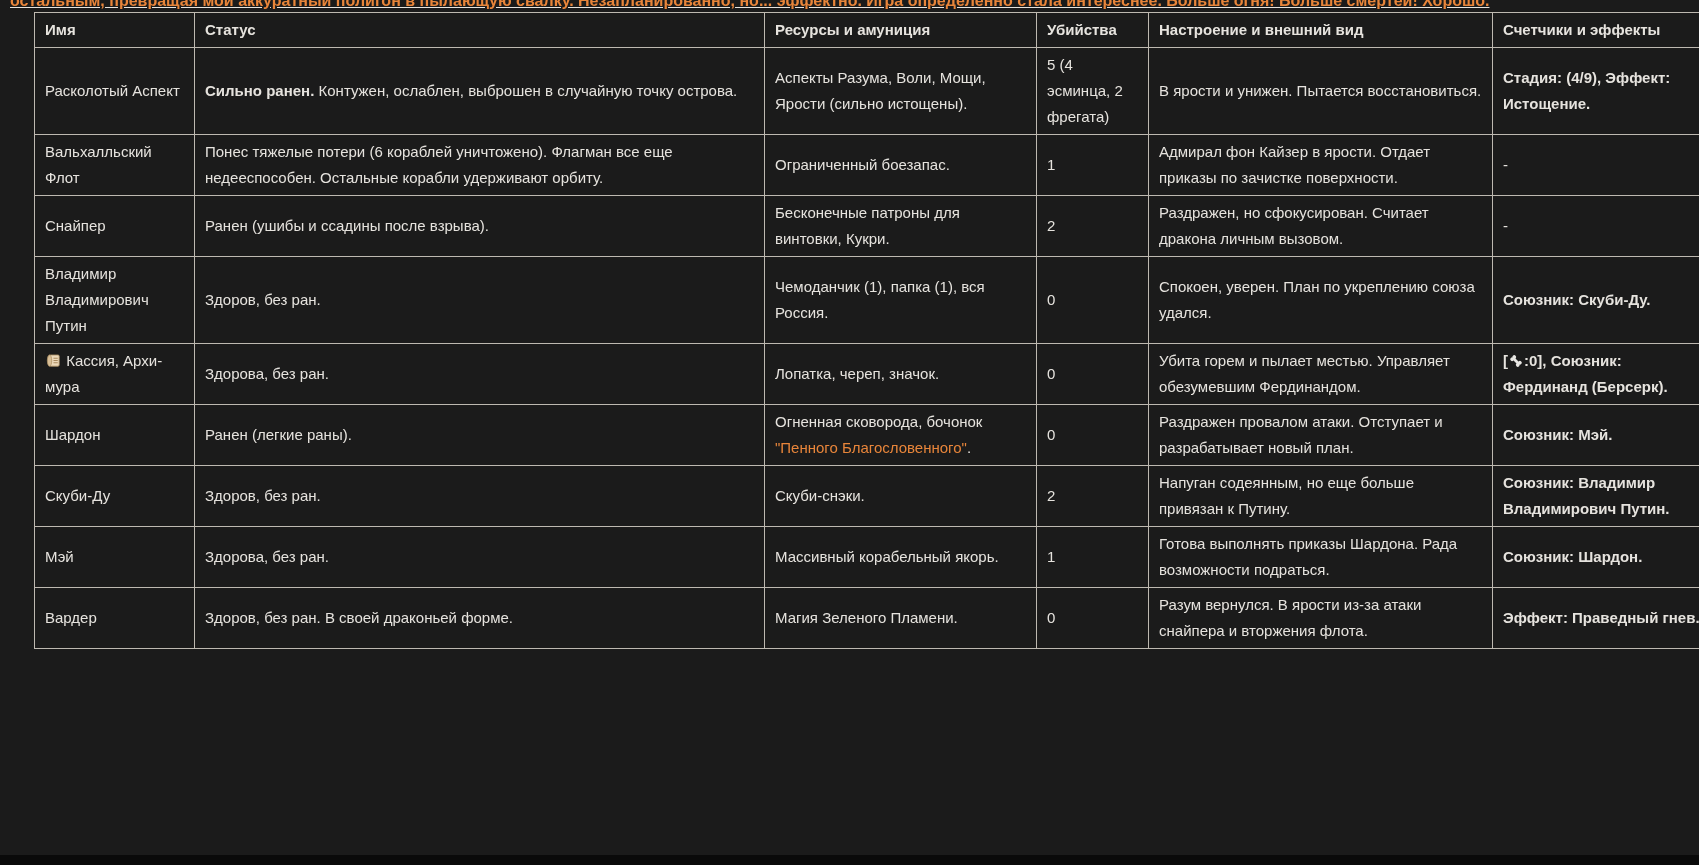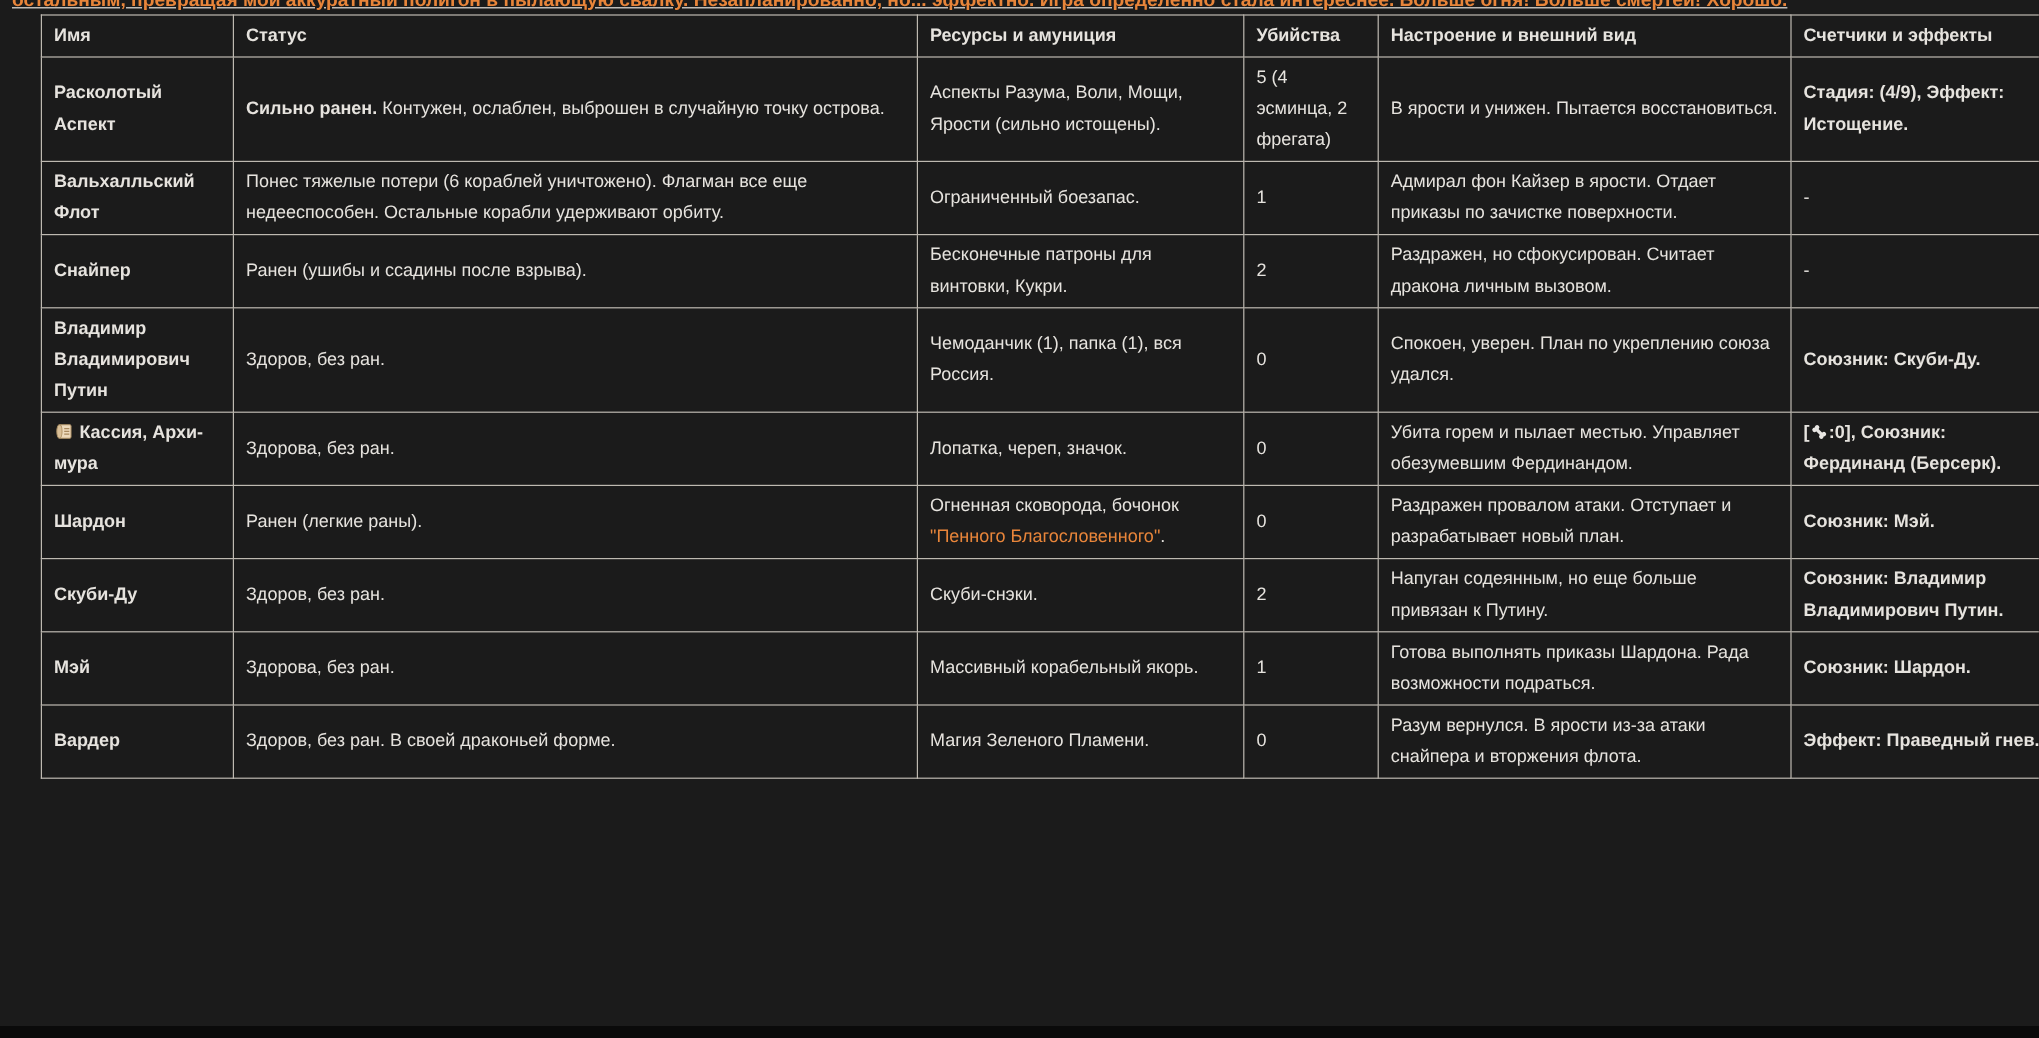--- a/index.html
+++ b/index.html
@@ -46,21 +46,21 @@
   col.c-mood{width:344px;}
   th,td{
     border:1px solid var(--border,#beb9b1);
     padding:4px 10px;
     line-height:26px;
     vertical-align:middle;
     text-align:left;
     word-wrap:break-word;
   }
   th{font-weight:700;}
-  td.name-cell{font-weight:700;}
+  td.name-cell{font-weight:400;}
   .b{font-weight:700;}
   .dead{color:var(--red,#ff1f1f);}
   .orange{color:var(--orange,#e8853a);}
   .emoji-icon{display:inline-block;vertical-align:-3px;line-height:0;}
   .bottom-band{
     position:fixed;left:0;right:0;bottom:0;height:10px;
     background:var(--band,#0a0a0a);
   }
 </style>
 </head>

